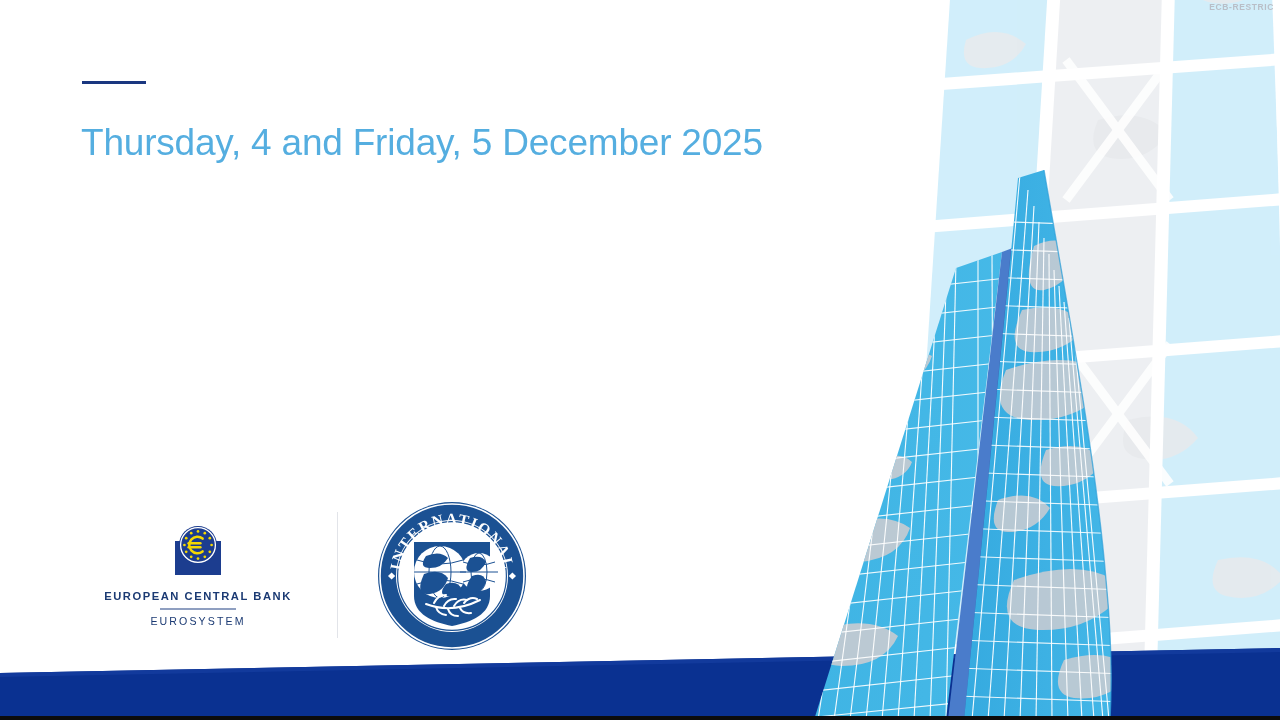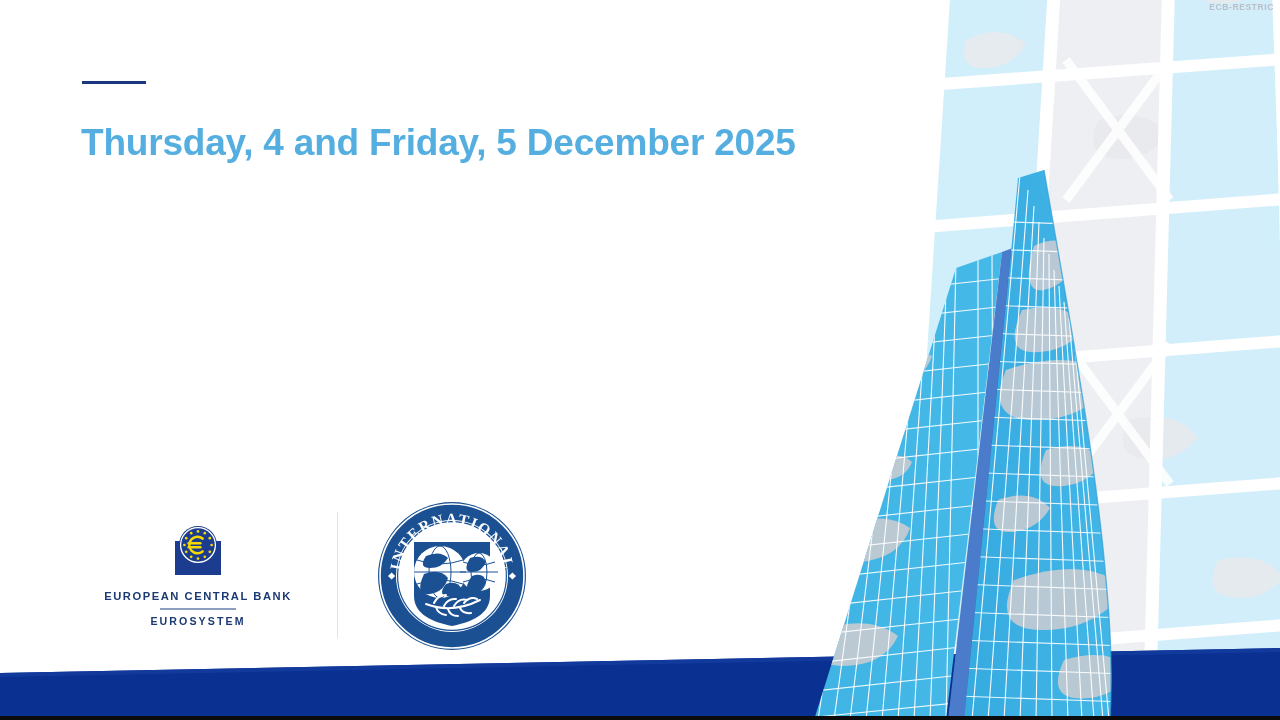--- a/index.html
+++ b/index.html
@@ -31,41 +31,41 @@
   .title {
     font-size:45px; line-height:1.18; font-weight:700;
     color:#18368f; letter-spacing:-0.4px;
     max-width:1035px;
   }
   .rule {
     width:64px; height:3px; background:#1a3780;
     margin:19px 0 22px 1px;
   }
   .subtitle {
-    font-size:37px; line-height:1.22; font-weight:700;
+    font-size:37px; line-height:1.22; font-weight:400;
     color:#55aee0; letter-spacing:-0.2px;
     max-width:905px;
     margin-top:36px;
   }
 
   
   .logo-row {
     position:absolute; left:82px; top:498px;
     display:flex; align-items:center; z-index:25;
   }
   .ecb-logo { width:232px; display:flex; flex-direction:column; align-items:center; }
   .ecb-mark { width:62px; height:58px; }
   .ecb-name {
     margin-top:9px; font-size:11.2px; font-weight:700;
     letter-spacing:1.55px; color:#1b3a73; white-space:nowrap;
   }
   .ecb-sub-rule { width:76px; height:1.4px; background:#8f9fc0; margin:6px 0 5px; }
   .ecb-sub {
     font-size:10.6px; letter-spacing:2.1px; color:#1b3a73;
-    font-weight:700; white-space:nowrap;
+    font-weight:400; white-space:nowrap;
   }
   .logo-divider { width:1px; height:126px; background:#e2e4e9; margin:0 38px 0 23px; }
   .imf-logo { width:152px; height:152px; margin-top:2px; }
 
   
   .bottom-wedge { position:absolute; left:0; bottom:0; width:1280px; height:80px; z-index:18; }
   .bottom-black { position:absolute; left:0; bottom:0; width:1280px; height:4px; background:#0c0c0c; z-index:45; }
   
   .fg-art { position:absolute; right:0; bottom:0; width:480px; height:560px; overflow:hidden; z-index:30; }
   .fg-art svg { position:absolute; right:-6px; bottom:0; }

